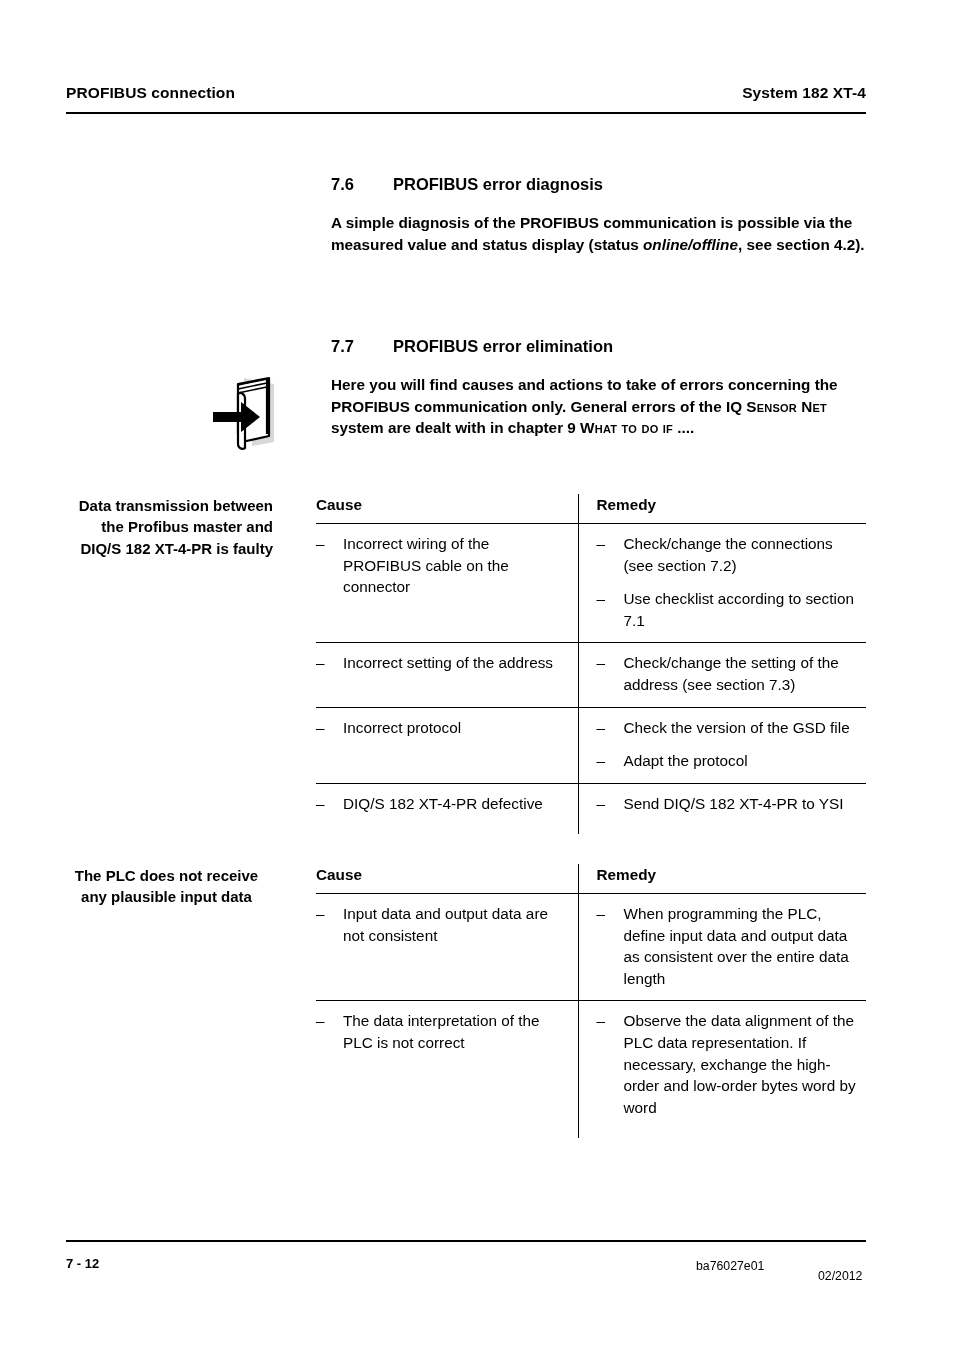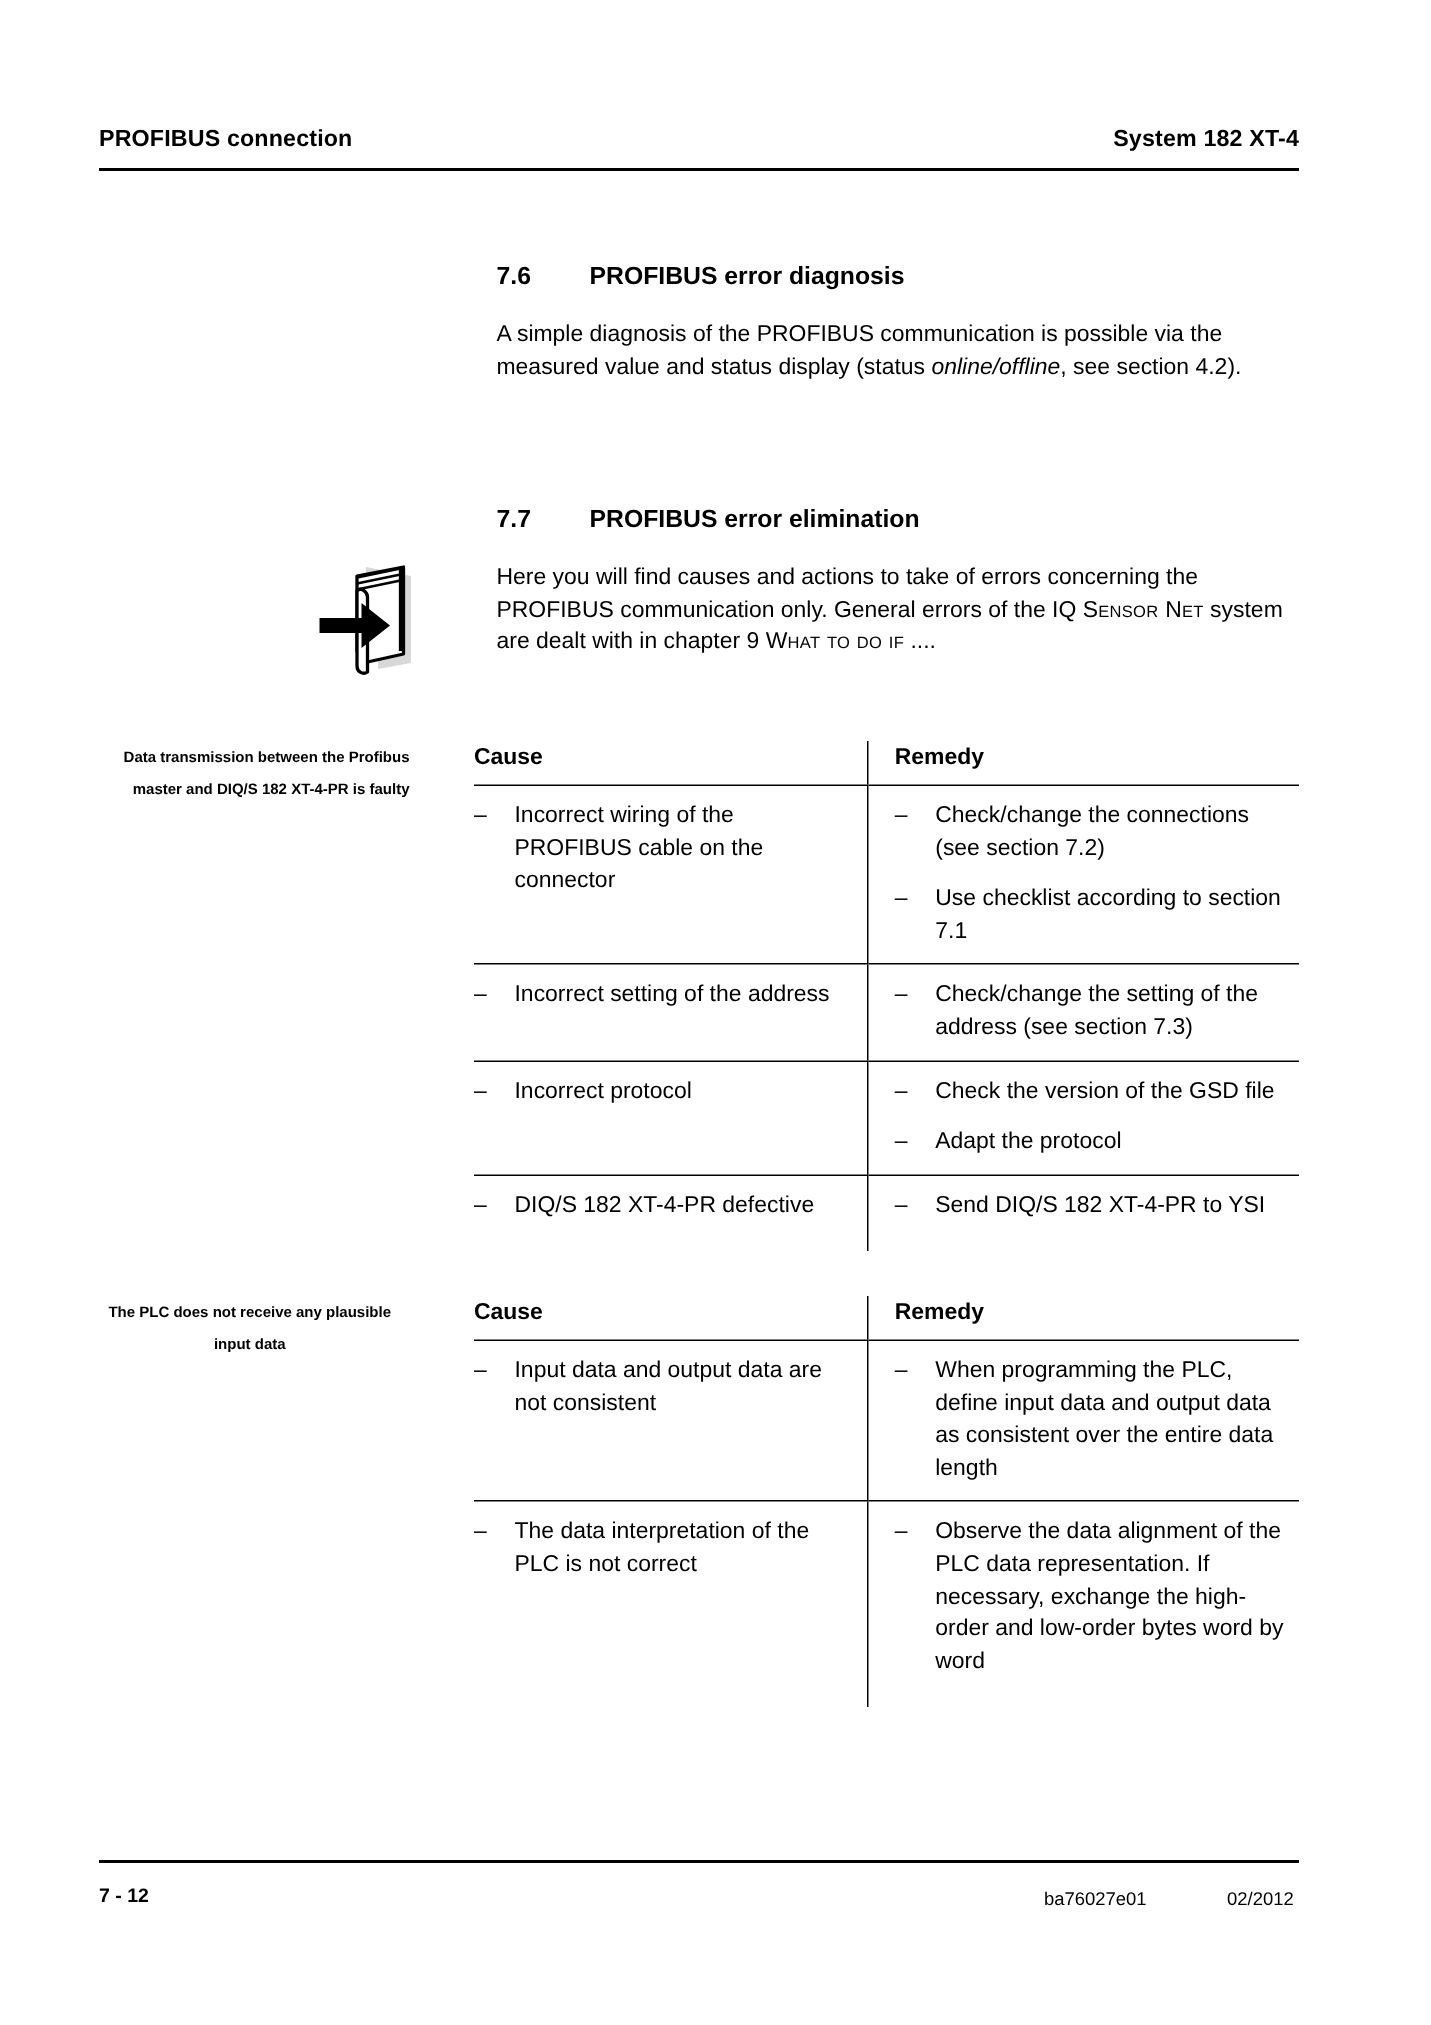--- a/index.html
+++ b/index.html
@@ -43,21 +43,21 @@
     height: 2px;
     background: #000;
   }
 
   
   .marginlabel {
     position: absolute;
     left: 60px;
     width: 213px;
     text-align: right;
-    font-size: 10px;
+    font-size: 15px;
     font-weight: bold;
     line-height: 21.4px;
   }
 
   .body-col {
     position: absolute;
     left: 331px;
     width: 550px;
   }
 
@@ -70,20 +70,21 @@
   }
   .h2 .num {
     width: 62px;
     flex: 0 0 62px;
   }
   .h2 .ttl { flex: 1 1 auto; }
 
   .para {
     font-size: 15.3px;
     line-height: 21.6px;
+    font-weight: bold;
   }
   .para i { font-style: italic; }
 
   
   .note-title {
     font-size: 15.3px;
     font-weight: bold;
     line-height: 21.6px;
   }
   .smallcaps {
@@ -170,21 +171,21 @@
   }
   .foot-doc {
     position: absolute;
     left: 630px;
     top: 3px;
     font-size: 12.3px;
   }
   .foot-date {
     position: absolute;
     left: 752px;
-    top: 3px;
+    top: 13px;
     font-size: 12.3px;
   }
 </style>
 </head>
 <body>
 
 <div class="page">
 
   <div class="runhead">
     <span>PROFIBUS connection</span>

